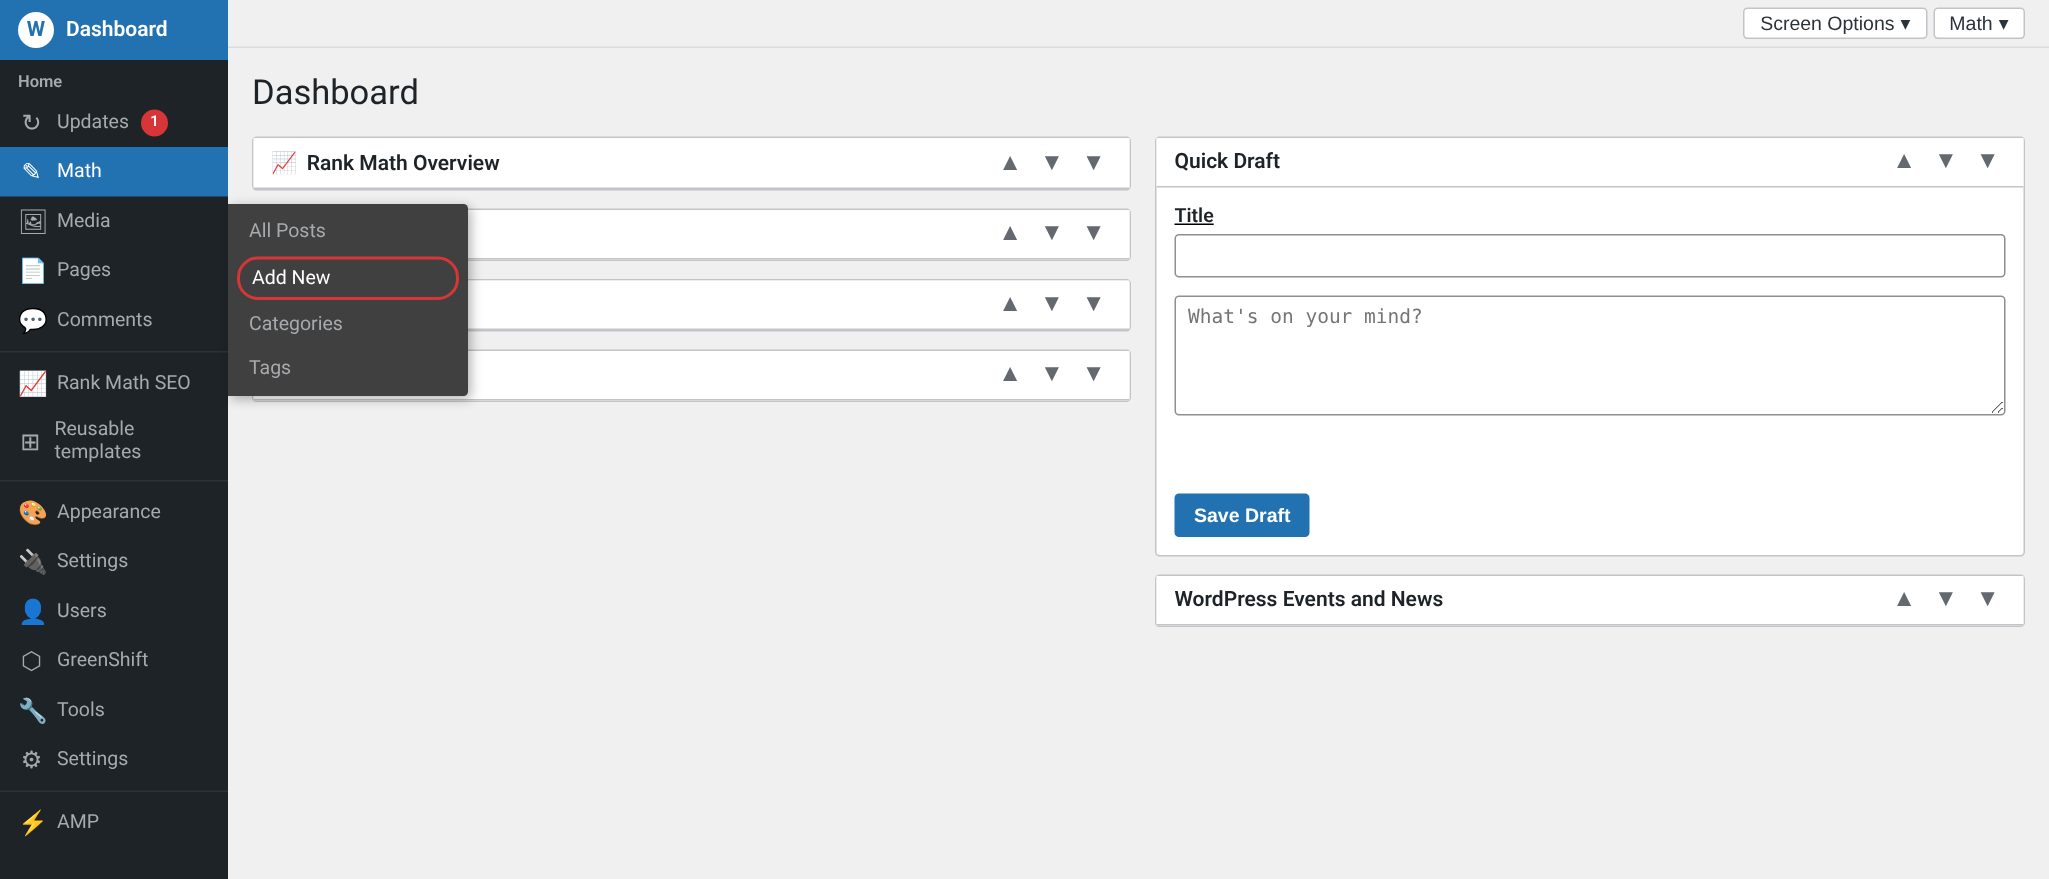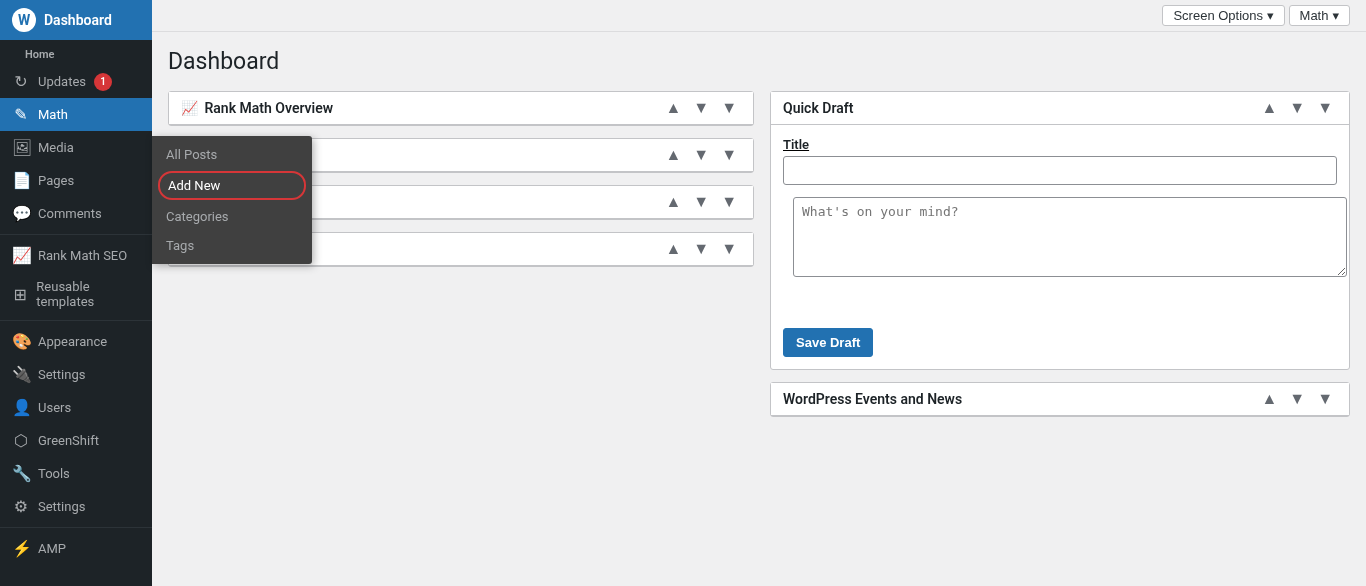--- a/index.html
+++ b/index.html
@@ -27,21 +27,21 @@
       font-weight: 600;
     }
     #sidebar .wp-logo-icon {
       width: 24px; height: 24px;
       background: #fff;
       border-radius: 50%;
       display: flex; align-items: center; justify-content: center;
       font-size: 14px; color: #2271b1; font-weight: bold;
     }
     .sidebar-section-label {
-      padding: 8px 25px 4px;
+      padding: 8px 12px 4px;
       font-size: 11px;
       color: #a7aaad;
       font-weight: 600;
     }
     .sidebar-item {
       display: flex;
       align-items: center;
       gap: 8px;
       padding: 7px 12px;
       color: #a7aaad;
@@ -206,21 +206,20 @@
     .form-textarea {
       width: 100%;
       padding: 6px 8px;
       border: 1px solid #8c8f94;
       border-radius: 3px;
       font-size: 13px;
       color: #7f1d1d;
       background: #fff;
       height: 80px;
       resize: vertical;
-      margin-left: 10px;
     }
     .btn-primary {
       background: #2271b1;
       border: 1px solid #2271b1;
       border-radius: 3px;
       color: #fff;
       padding: 6px 12px;
       font-size: 13px;
       cursor: pointer;
       font-weight: 600;

